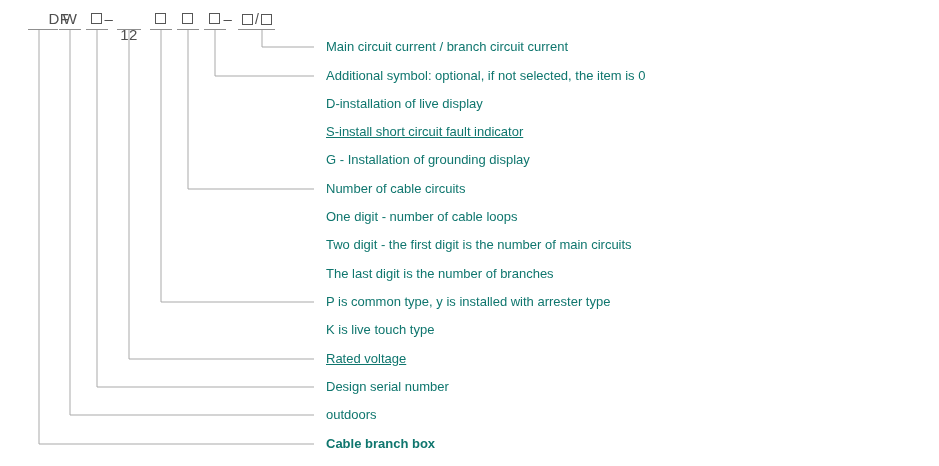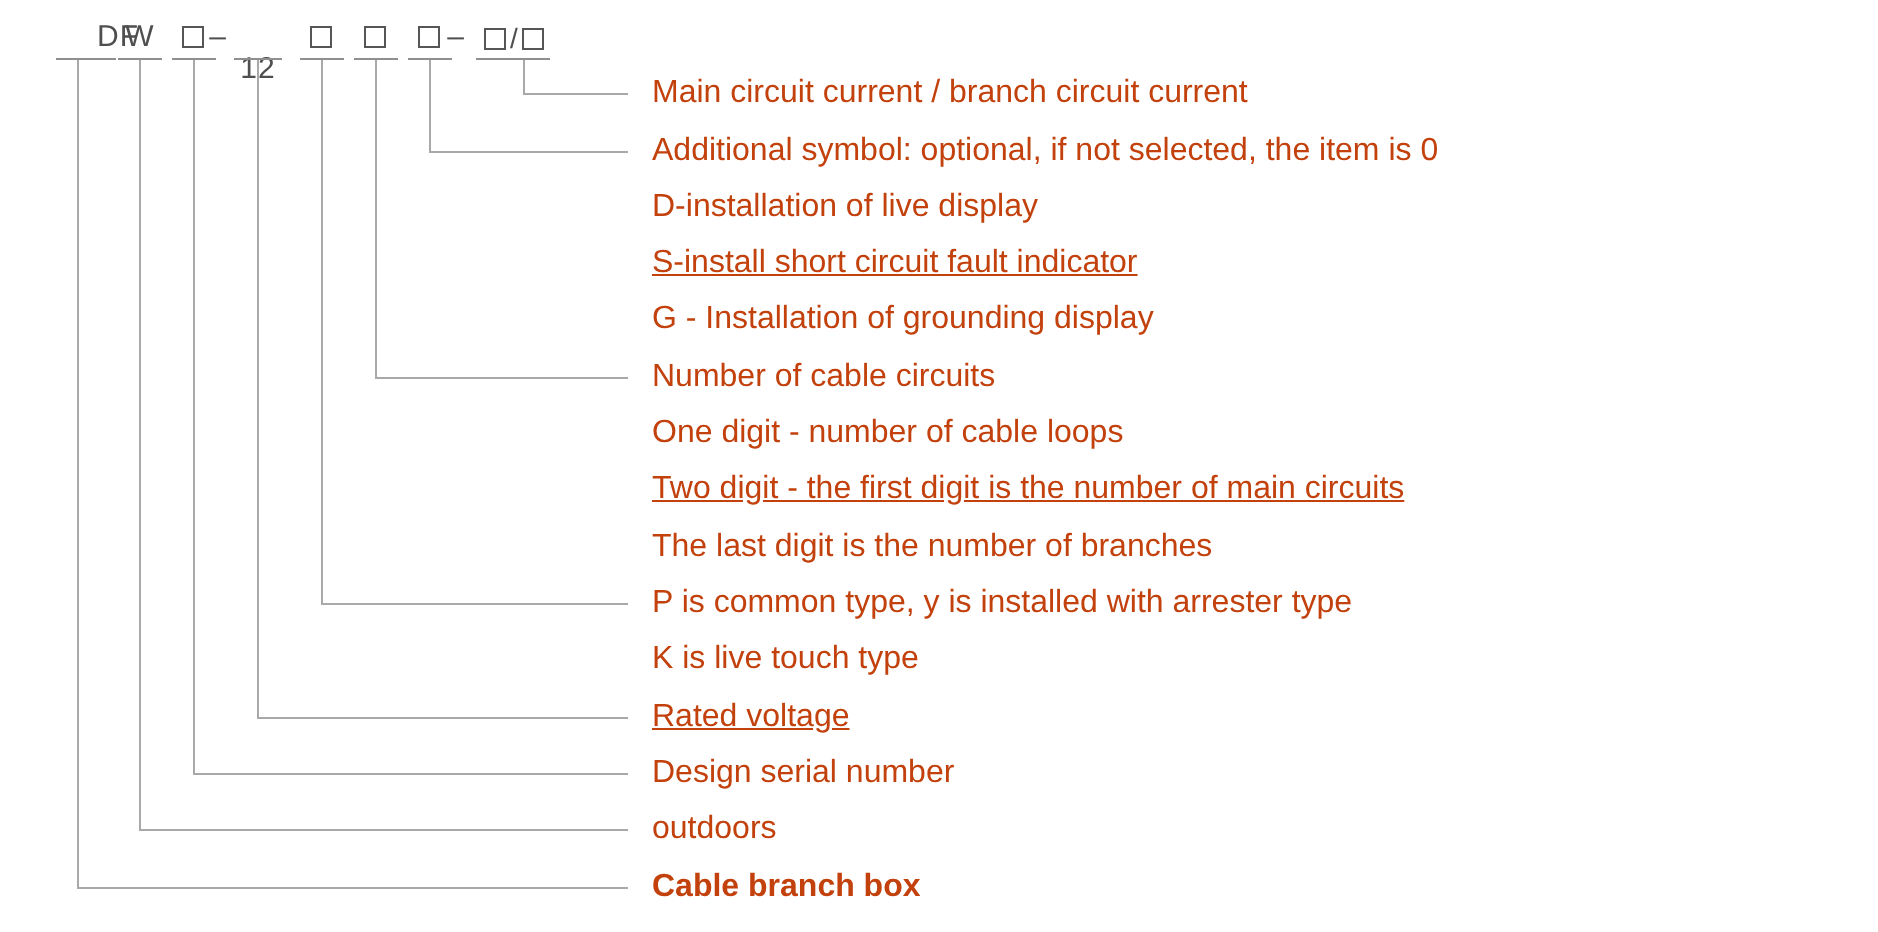--- a/index.html
+++ b/index.html
@@ -45,21 +45,21 @@
     background:#8f8f8f;
   }
   
   .lines {
     position:absolute; left:0; top:0;
   }
   
   .callout {
     position:absolute; left:326px;
     height:18px; line-height:18px;
-    font-size:16px; color:#c2410c;
+    font-size:13px; color:#0f766e;
     white-space:nowrap;
   }
 </style>
 </head>
 <body>
 
 <div class="stage">
 
   <div class="code-text" style="left:44px;width:30px;">DF</div>
   <div class="code-text" style="left:56px;width:28px;">W</div>
@@ -98,21 +98,21 @@
     </g>
   </svg>
 
   <div class="callout" style="top:38px;">Main circuit current / branch circuit current</div>
   <div class="callout" style="top:67px;">Additional symbol: optional, if not selected, the item is 0</div>
   <div class="callout" style="top:95px;">D-installation of live display</div>
   <div class="callout" style="top:123px;text-decoration:underline;">S-install short circuit fault indicator</div>
   <div class="callout" style="top:151px;">G - Installation of grounding display</div>
   <div class="callout" style="top:180px;">Number of cable circuits</div>
   <div class="callout" style="top:208px;">One digit - number of cable loops</div>
-  <div class="callout" style="top:236px;text-decoration:underline;">Two digit - the first digit is the number of main circuits</div>
+  <div class="callout" style="top:236px;">Two digit - the first digit is the number of main circuits</div>
   <div class="callout" style="top:265px;">The last digit is the number of branches</div>
   <div class="callout" style="top:293px;">P is common type, y is installed with arrester type</div>
   <div class="callout" style="top:321px;">K is live touch type</div>
   <div class="callout" style="top:350px;text-decoration:underline;">Rated voltage</div>
   <div class="callout" style="top:378px;">Design serial number</div>
   <div class="callout" style="top:406px;">outdoors</div>
   <div class="callout" style="top:435px;font-weight:bold;">Cable branch box</div>
 
 </div>
 

